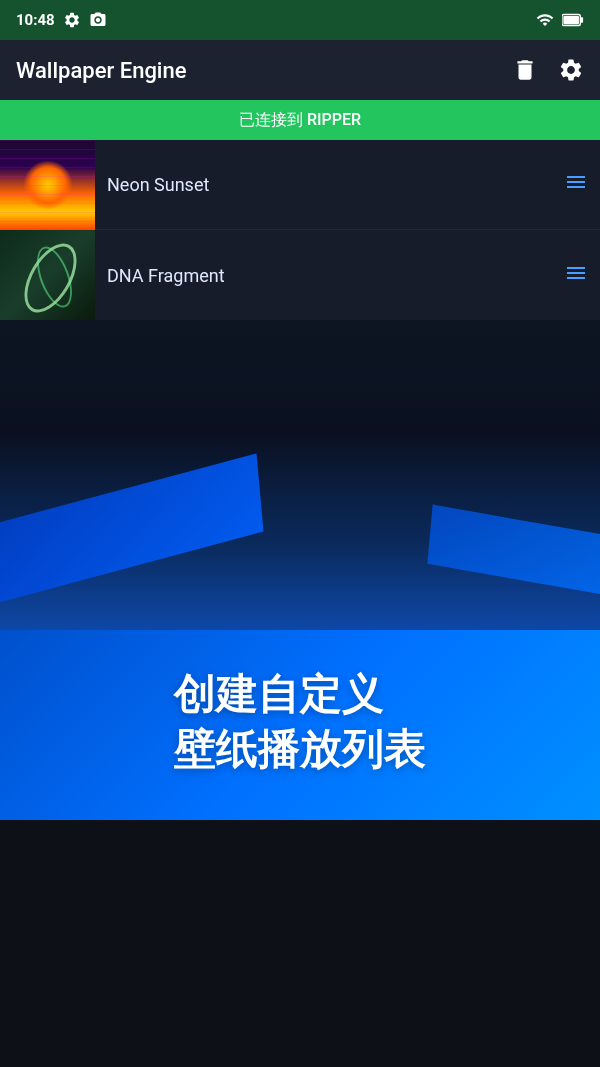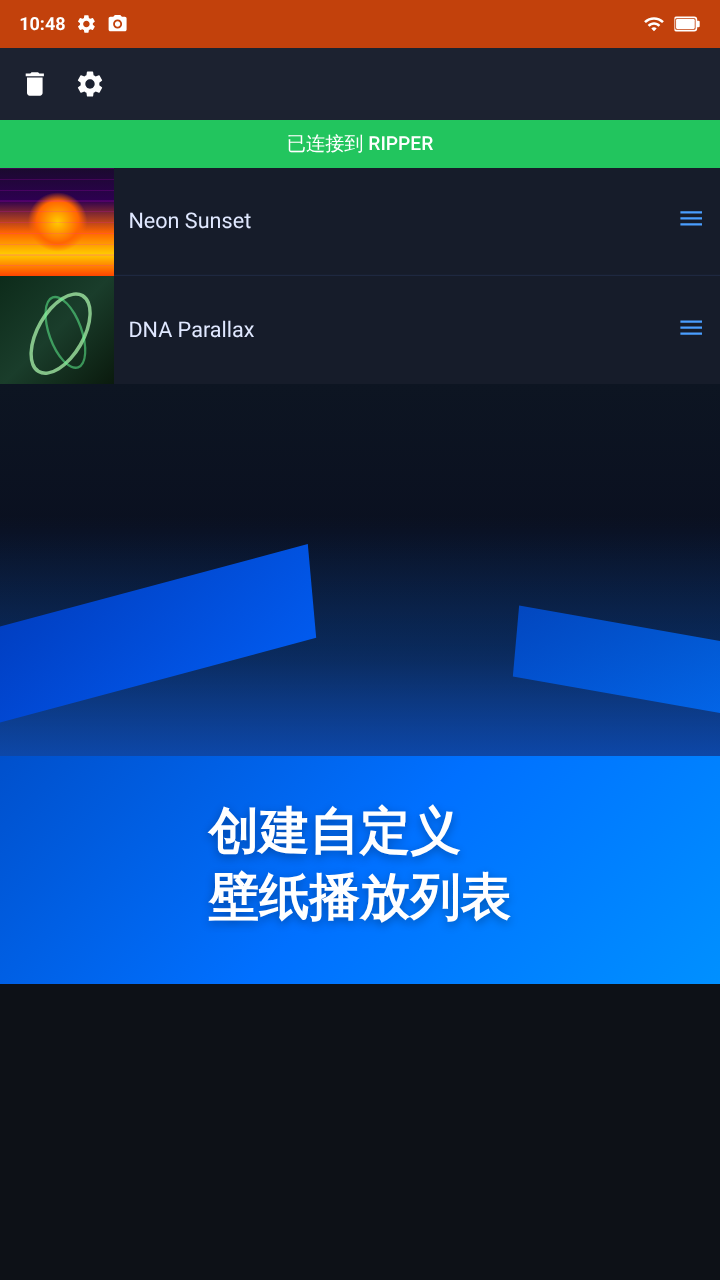--- a/index.html
+++ b/index.html
@@ -7,21 +7,21 @@
     body {
       width: 600px;
       min-height: 1067px;
       background: #0d1117;
       font-family: 'Roboto', Arial, sans-serif;
       overflow-x: hidden;
     }
 
     
     .status-bar {
-      background: #c2410c;
+      background: #14532d;
       height: 40px;
       display: flex;
       align-items: center;
       justify-content: space-between;
       padding: 0 16px;
       color: #fff;
       font-size: 15px;
       font-weight: bold;
     }
     .status-left { display: flex; align-items: center; gap: 8px; }
@@ -282,20 +282,21 @@
     </svg>
     <svg width="22" height="14" viewBox="0 0 24 14" fill="white">
       <rect x="0" y="1" width="20" height="12" rx="2" ry="2" stroke="white" stroke-width="1.5" fill="none"></rect>
       <rect x="20" y="4" width="3" height="6" rx="1" fill="white"></rect>
       <rect x="1.5" y="2.5" width="17" height="9" rx="1" fill="white"></rect>
     </svg>
   </div>
 </div>
 
 <div class="app-bar">
+  <span class="app-bar-title">Wallpaper Engine</span>
   <div class="app-bar-icons">
     <button class="icon-btn" title="Delete">
       <svg width="26" height="26" viewBox="0 0 24 24" fill="white">
         <path d="M6 19c0 1.1.9 2 2 2h8c1.1 0 2-.9 2-2V7H6v12zM19 4h-3.5l-1-1h-5l-1 1H5v2h14V4z"></path>
       </svg>
     </button>
     <button class="icon-btn" title="Settings">
       <svg width="26" height="26" viewBox="0 0 24 24" fill="white">
         <path d="M19.14 12.94c.04-.3.06-.61.06-.94 0-.32-.02-.64-.07-.94l2.03-1.58a.49.49 0 0 0 .12-.61l-1.92-3.32a.49.49 0 0 0-.59-.22l-2.39.96a7.04 7.04 0 0 0-1.62-.94l-.36-2.54a.484.484 0 0 0-.48-.41h-3.84c-.24 0-.43.17-.47.41l-.36 2.54a7.04 7.04 0 0 0-1.62.94l-2.39-.96a.48.48 0 0 0-.59.22L2.74 8.87c-.12.21-.08.47.12.61l2.03 1.58c-.05.3-.07.63-.07.94s.02.64.07.94l-2.03 1.58a.49.49 0 0 0-.12.61l1.92 3.32c.12.22.37.29.59.22l2.39-.96c.5.38 1.03.7 1.62.94l.36 2.54c.05.24.24.41.48.41h3.84c.24 0 .44-.17.47-.41l.36-2.54a7.04 7.04 0 0 0 1.62-.94l2.39.96c.22.08.47 0 .59-.22l1.92-3.32a.49.49 0 0 0-.12-.61l-2.03-1.58zM12 15.6c-1.98 0-3.6-1.62-3.6-3.6s1.62-3.6 3.6-3.6 3.6 1.62 3.6 3.6-1.62 3.6-3.6 3.6z"></path>
       </svg>
@@ -319,21 +320,21 @@
         <path d="M3 18h18v-2H3v2zm0-5h18v-2H3v2zm0-7v2h18V6H3z"></path>
       </svg>
     </span>
   </div>
 
 
   <div class="wallpaper-item">
     <div class="wallpaper-thumbnail">
       <div class="thumb-dna"></div>
     </div>
-    <span class="wallpaper-name">DNA Parallax</span>
+    <span class="wallpaper-name">DNA Fragment</span>
     <span class="menu-icon">
       <svg width="24" height="24" viewBox="0 0 24 24" fill="#4a9eff">
         <path d="M3 18h18v-2H3v2zm0-5h18v-2H3v2zm0-7v2h18V6H3z"></path>
       </svg>
     </span>
   </div>
 
 
 </div>
 

